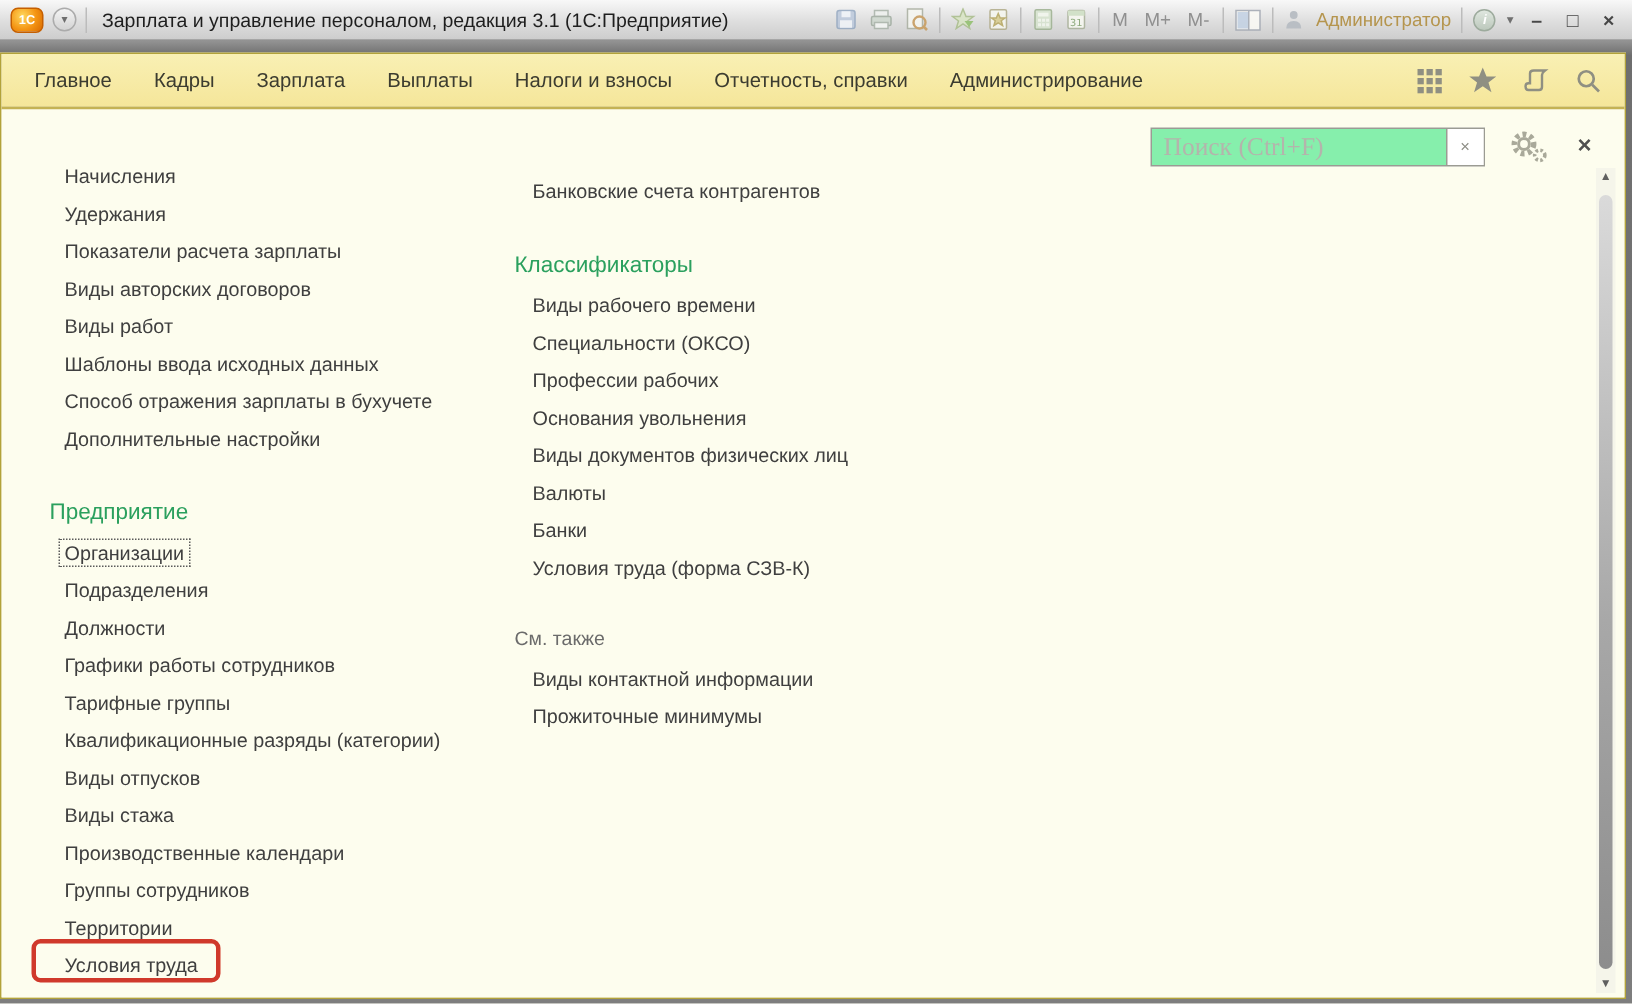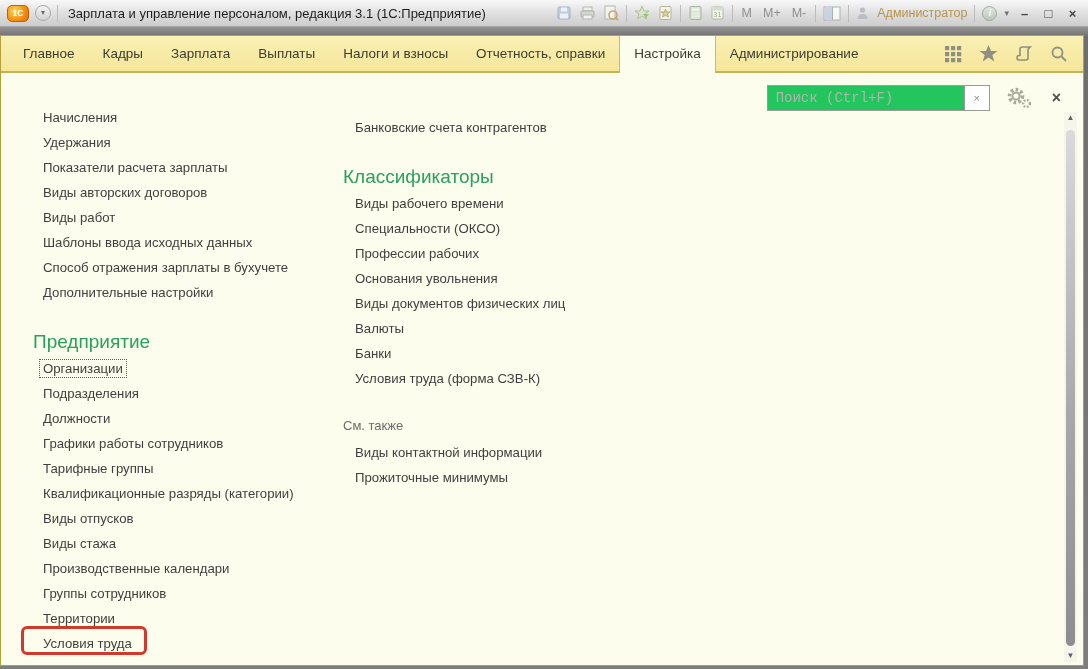--- a/index.html
+++ b/index.html
@@ -44,35 +44,35 @@
   .tab { line-height:35px; padding:0 14px; font-size:13.5px; color:#3c3c30; white-space:nowrap; }
   .tab.active { background:#fdfdee; border-left:1px solid #cdbd60; border-right:1px solid #cdbd60;
     margin-bottom:-2px; }
   .tabbar-icons { margin-left:auto; display:flex; align-items:center; gap:15px; padding-right:14px; }
 
   
   .panel { position:relative; flex:1; background:#fdfdee; overflow:hidden; }
 
   .search-row { position:absolute; top:12px; right:22px; display:flex; align-items:center; }
   .search-wrap { display:flex; align-items:stretch; border:1px solid #9b9b93; background:#fff; height:26px; }
-  .search-input { width:196px; border:0; outline:none; padding:0 8px; font-size:14px;
-    color:#333; background:#22c55e; font-family:Liberation Mono, monospace; }
+  .search-input { width:196px; border:0; outline:none; padding:0 8px; font-size:17px;
+    color:#333; background:#86efac; font-family:Liberation Serif, serif; }
   .search-input::placeholder { color:#b4b4ac; }
   .search-clear { width:25px; border-left:1px solid #9b9b93; background:#fff; color:#8d8d85;
     font-size:11px; display:flex; align-items:center; justify-content:center; }
   .gear-btn { margin-left:16px; display:flex; align-items:center; }
   .panel-close { margin-left:20px; color:#4f4f4f; font-size:16px; font-weight:bold; }
 
   .nav-col { position:absolute; }
   .nav-col.left { left:32px; top:32px; }
   .nav-col.right { left:342px; top:42px; }
   .nav-link { position:relative; height:25px; line-height:25px; margin-left:10px; font-size:13.2px;
     color:#3f3f3f; white-space:nowrap; cursor:pointer; width:max-content; }
   .nav-col.right .nav-link { margin-left:12px; }
-  .nav-heading { height:29px; line-height:29px; margin-top:22px; font-size:19px; color:#2ba05e;
+  .nav-heading { height:29px; line-height:29px; margin-top:22px; font-size:15px; color:#2ba05e;
     white-space:nowrap; }
   .nav-subheading { height:29px; line-height:29px; margin-top:20px; font-size:13px; color:#6b6b6b;
     white-space:nowrap; }
   .focus-rect { border:1px dotted #5a5a5a; padding:1px 3px; margin-left:-4px; }
   .highlight-ring { position:absolute; left:-22px; top:-5px; width:126px; height:29px;
     border:3px solid #d0392b; border-radius:6px; pointer-events:none; }
 
   
   .scrollbar { position:absolute; right:6px; top:39px; bottom:3px; width:13px; background:#f5f5ea; }
   .sb-arrow { position:absolute; left:0; width:13px; height:12px; text-align:center; font-size:8px;
@@ -185,21 +185,20 @@
     <div class="content">
 
       <div class="tabbar">
         <div id="tabs-host" style="display:flex;">
             <div class="tab">Главное</div>
             <div class="tab">Кадры</div>
             <div class="tab">Зарплата</div>
             <div class="tab">Выплаты</div>
             <div class="tab">Налоги и взносы</div>
             <div class="tab">Отчетность, справки</div>
-            <div class="tab active">Настройка</div>
             <div class="tab">Администрирование</div>
           </div>
         <div class="tabbar-icons">
           <span>
             <svg width="20" height="20">
                 <g fill="#8f8f82">
                   <rect x="2" y="2" width="4.2" height="4.2"></rect>
                   <rect x="8" y="2" width="4.2" height="4.2"></rect>
                   <rect x="14" y="2" width="4.2" height="4.2"></rect>
                   <rect x="2" y="8" width="4.2" height="4.2"></rect>

